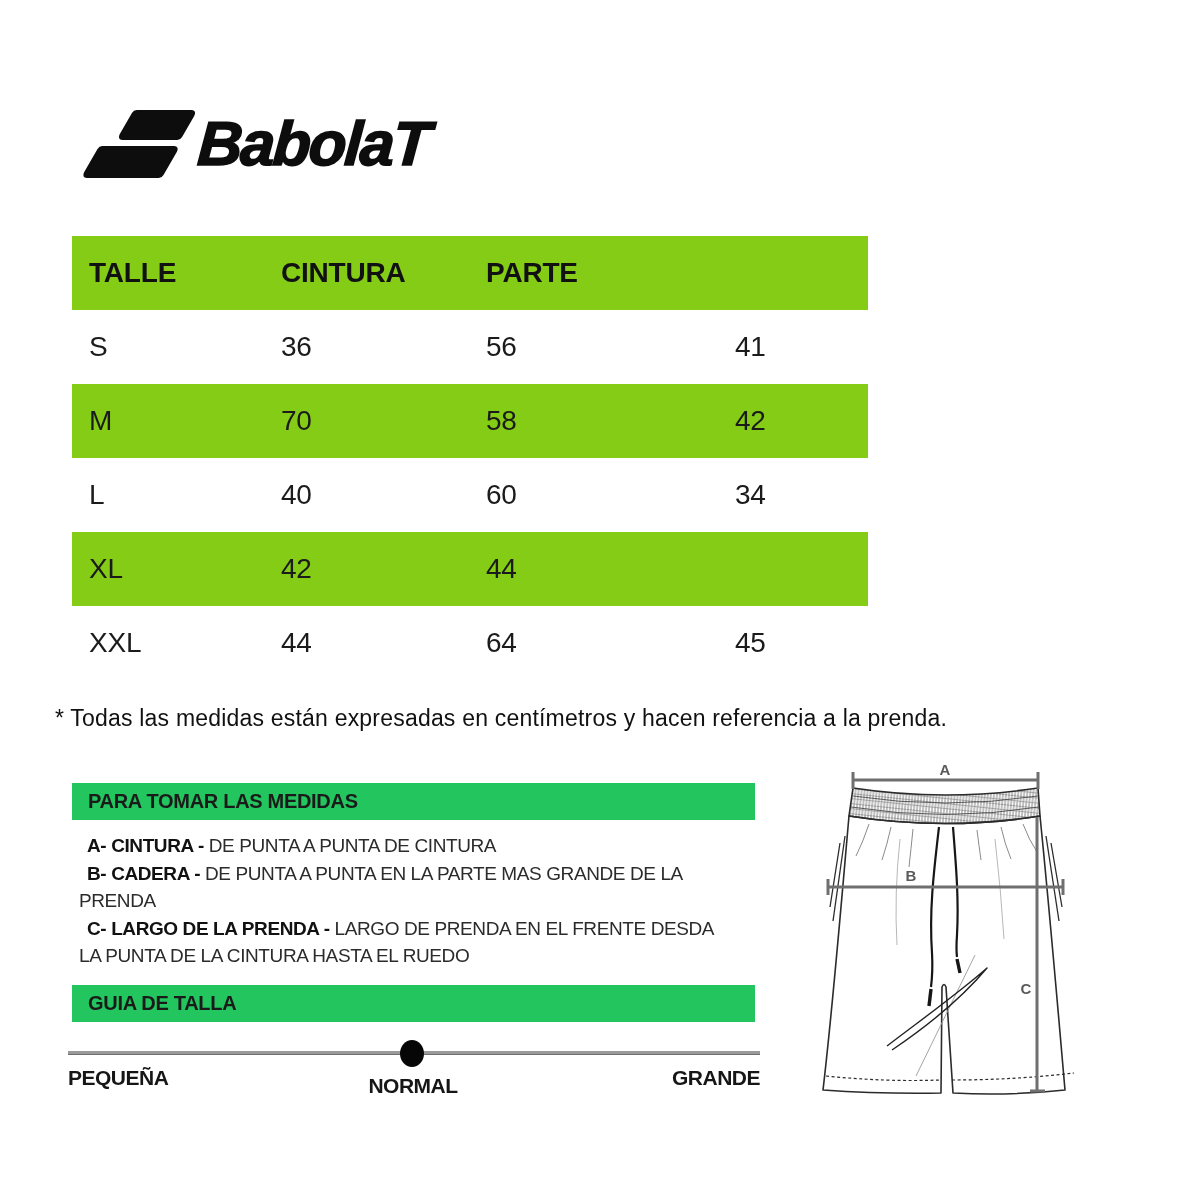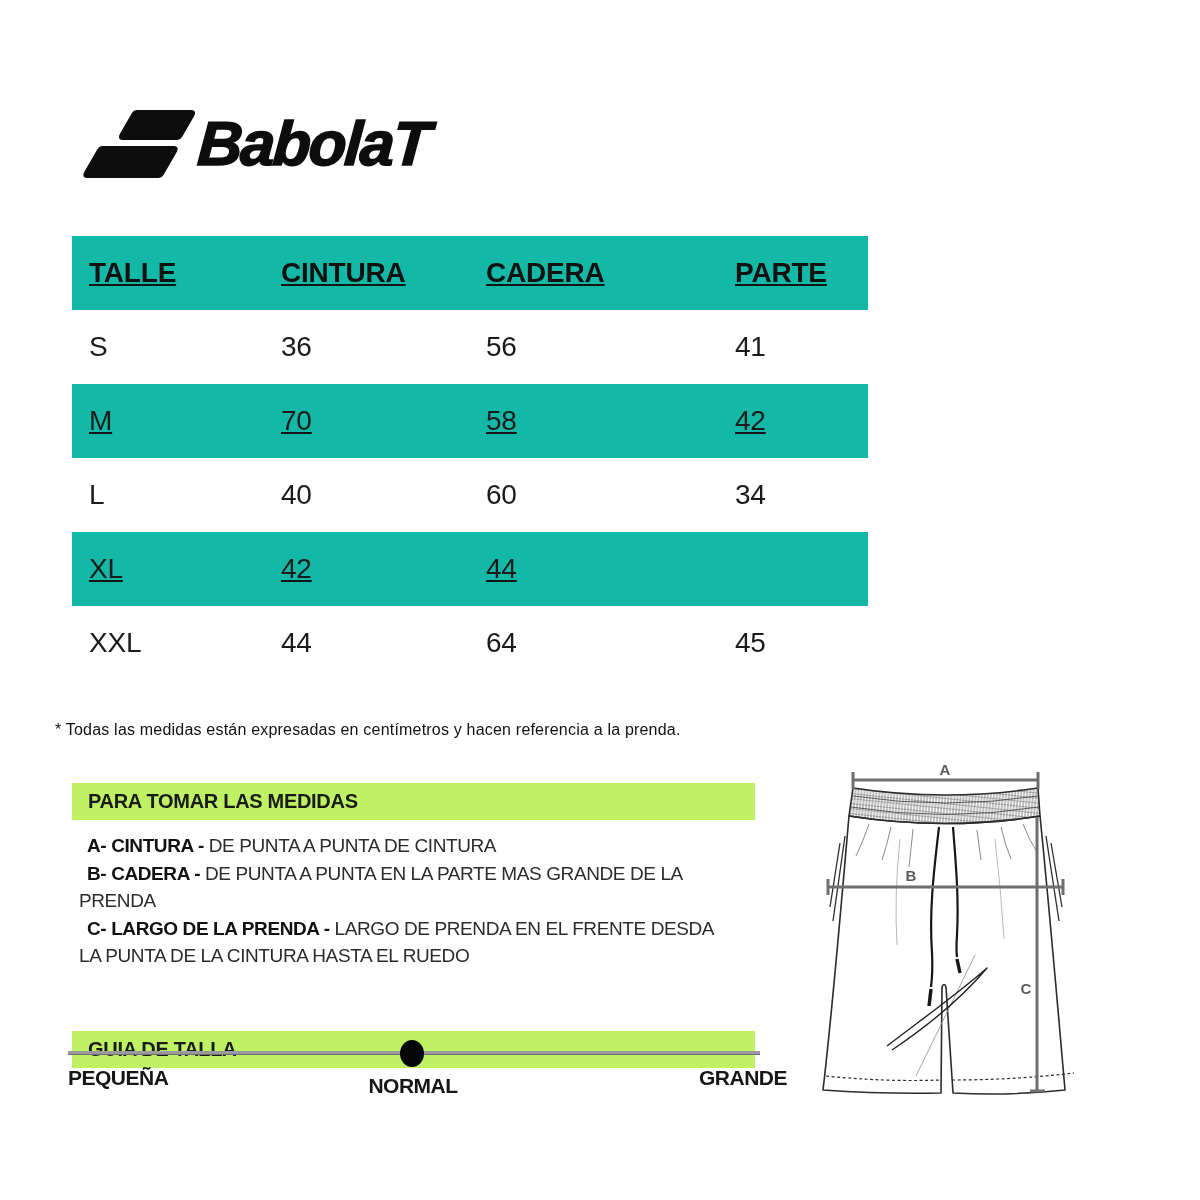--- a/index.html
+++ b/index.html
@@ -14,62 +14,61 @@
   .stripe.s2{left:90px;top:146px;width:81px;height:32px;transform:skewX(-30deg);}
   .logo-text{
     position:absolute;left:198px;top:108px;
     font-size:62px;font-weight:700;font-style:italic;letter-spacing:-2px;
     color:#0d0d0d;-webkit-text-stroke:1.6px #0d0d0d;transform:skewX(-4deg);
     white-space:nowrap;
   }
   
   .size-table{position:absolute;left:72px;top:236px;width:796px;}
   .t-row{display:grid;grid-template-columns:192px 205px 249px 1fr;height:74px;align-items:center;}
-  .t-row.gray{background:#14b8a6;text-decoration:underline;}
+  .t-row.gray{background:#84cc16;}
   .t-cell{padding-left:17px;font-size:28px;color:#1b1b1b;letter-spacing:-0.2px;}
   .t-row.head .t-cell{font-weight:700;color:#111;}
   
-  .footnote{position:absolute;left:55px;top:705px;font-size:16px;color:#111;letter-spacing:0.2px;margin-top:16px;}
+  .footnote{position:absolute;left:55px;top:705px;font-size:23px;color:#111;letter-spacing:0.2px;}
   
-  .bar{position:absolute;left:72px;width:683px;height:37px;background:#bef264;
+  .bar{position:absolute;left:72px;width:683px;height:37px;background:#22c55e;
        display:flex;align-items:center;}
   .bar-title{padding-left:16px;font-size:20px;font-weight:700;letter-spacing:-0.3px;color:#1a1a1a;}
   .bar.measures{top:783px;}
-  .bar.guide{top:985px;margin-top:46px;}
+  .bar.guide{top:985px;}
   
   .measure-items{position:absolute;left:79px;top:832px;width:655px;
                  font-size:19px;line-height:27.5px;letter-spacing:-0.4px;color:#2b2b2b;}
   .m-label{font-weight:700;color:#111;margin-left:8px;}
   
   .slider-line{position:absolute;left:68px;top:1051px;width:692px;height:3px;background:#9a9a9a;border-bottom:1px solid #6e6e6e;}
   .slider-dot{position:absolute;left:400px;top:1040px;width:24px;height:27px;background:#060606;border-radius:50%;}
   .slider-label{position:absolute;font-size:21px;font-weight:700;letter-spacing:-0.5px;color:#161616;white-space:nowrap;text-align:right;}
   .sl-left{left:68px;top:1066px;}
   .sl-center{left:413px;top:1074px;transform:translateX(-50%);}
-  .sl-right{left:760px;top:1066px;transform:translateX(-100%);margin-left:27px;}
+  .sl-right{left:760px;top:1066px;transform:translateX(-100%);}
   
   .shorts{position:absolute;left:795px;top:755px;}
   .mlabel{fill:#5a5a5a;font-family:"Liberation Sans",sans-serif;font-weight:700;font-size:15px;}
 </style>
 </head>
 <body>
 
 <div class="page">
 
   <div class="logo">
     <span class="stripe s1"></span>
     <span class="stripe s2"></span>
     <span class="logo-text">BabolaT</span>
   </div>
 
   <div class="size-table">
     <div class="t-row head gray">
       <div class="t-cell">TALLE</div>
       <div class="t-cell">CINTURA</div>
-      <div class="t-cell">CADERA</div>
       <div class="t-cell">PARTE</div>
     </div>
     <div class="t-row">
       <div class="t-cell">S</div>
       <div class="t-cell">36</div>
       <div class="t-cell">56</div>
       <div class="t-cell">41</div>
     </div>
     <div class="t-row gray">
       <div class="t-cell">M</div>

